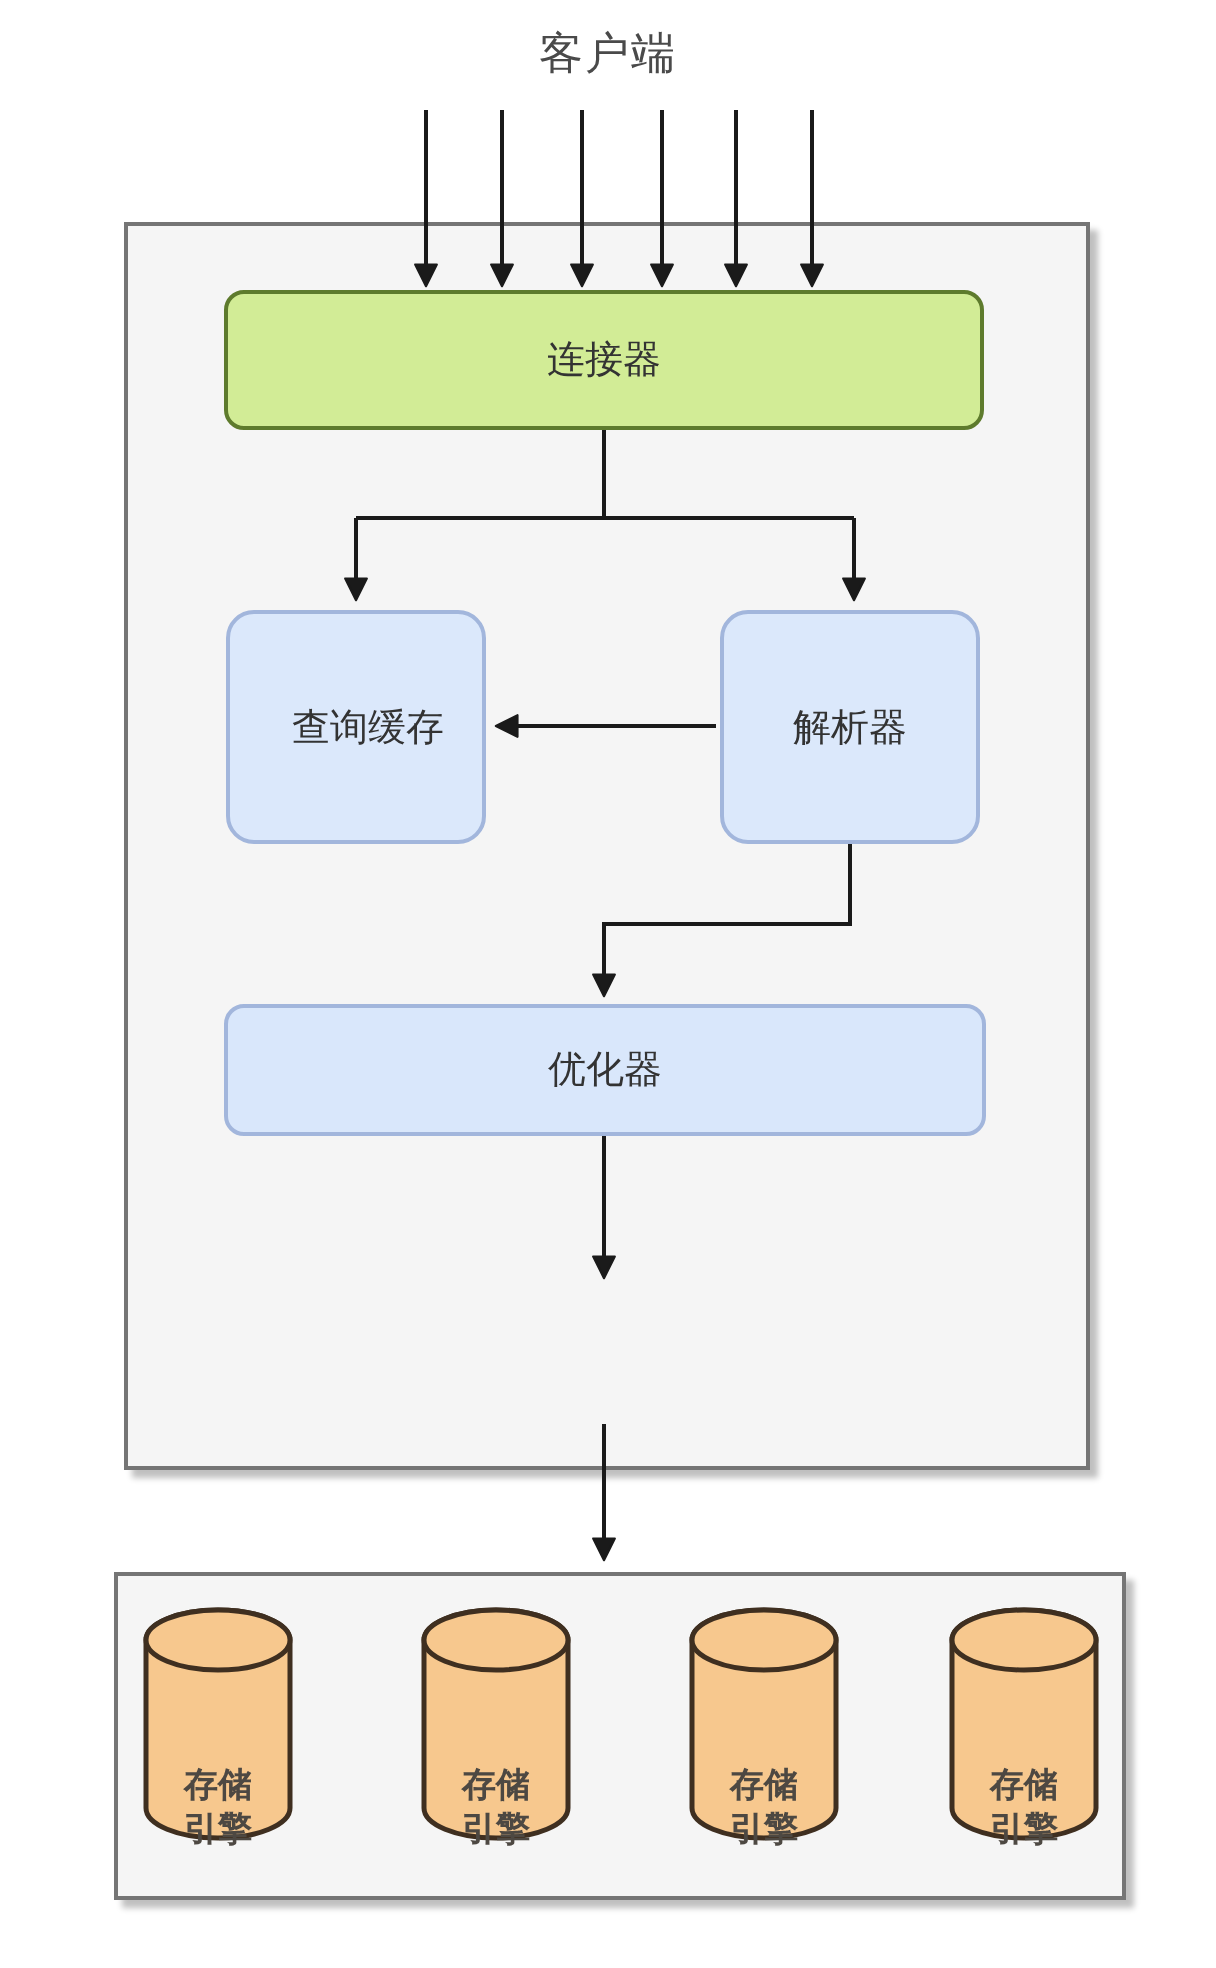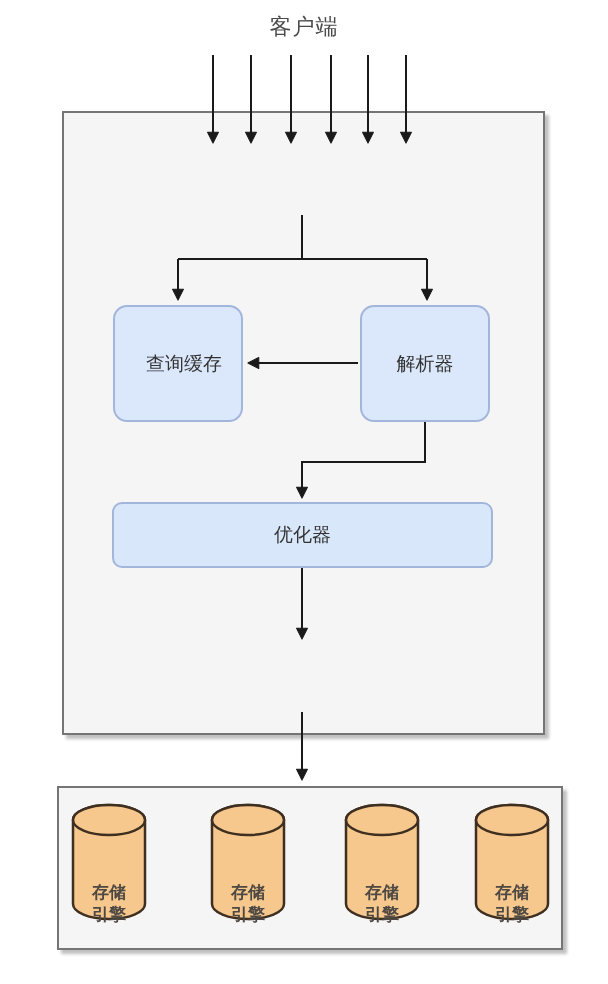--- a/index.html
+++ b/index.html
@@ -83,20 +83,23 @@
 </head>
 <body>
 
 <div class="stage">
 
   <div class="title">客户端</div>
 
   <div class="server-box"></div>
   <div class="storage-box"></div>
 
+  <div class="node node-connector">
+    <span>连接器</span>
+  </div>
 
   <div class="node node-query-cache">
     <span>查询缓存</span>
   </div>
 
   <div class="node node-parser">
     <span>解析器</span>
   </div>
 
   <div class="node node-optimizer">

